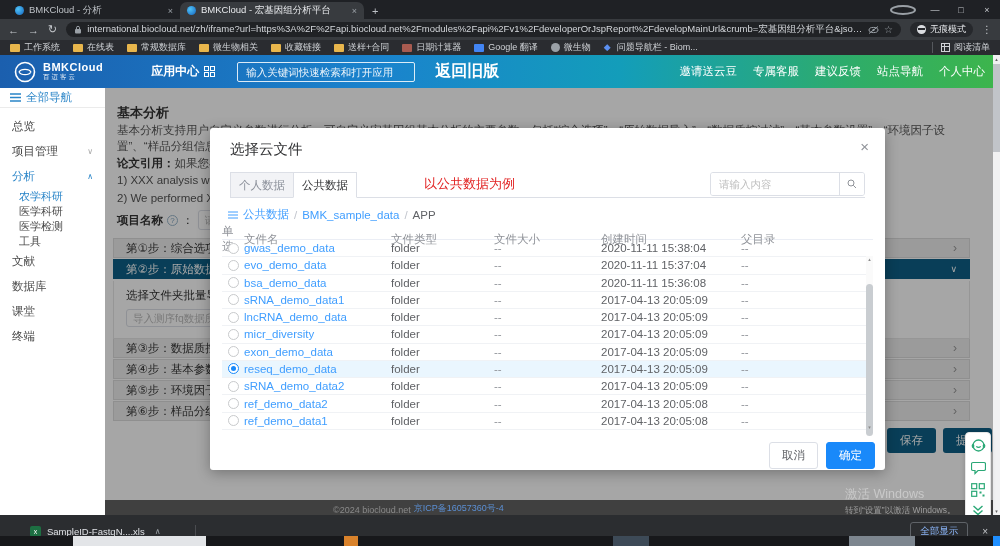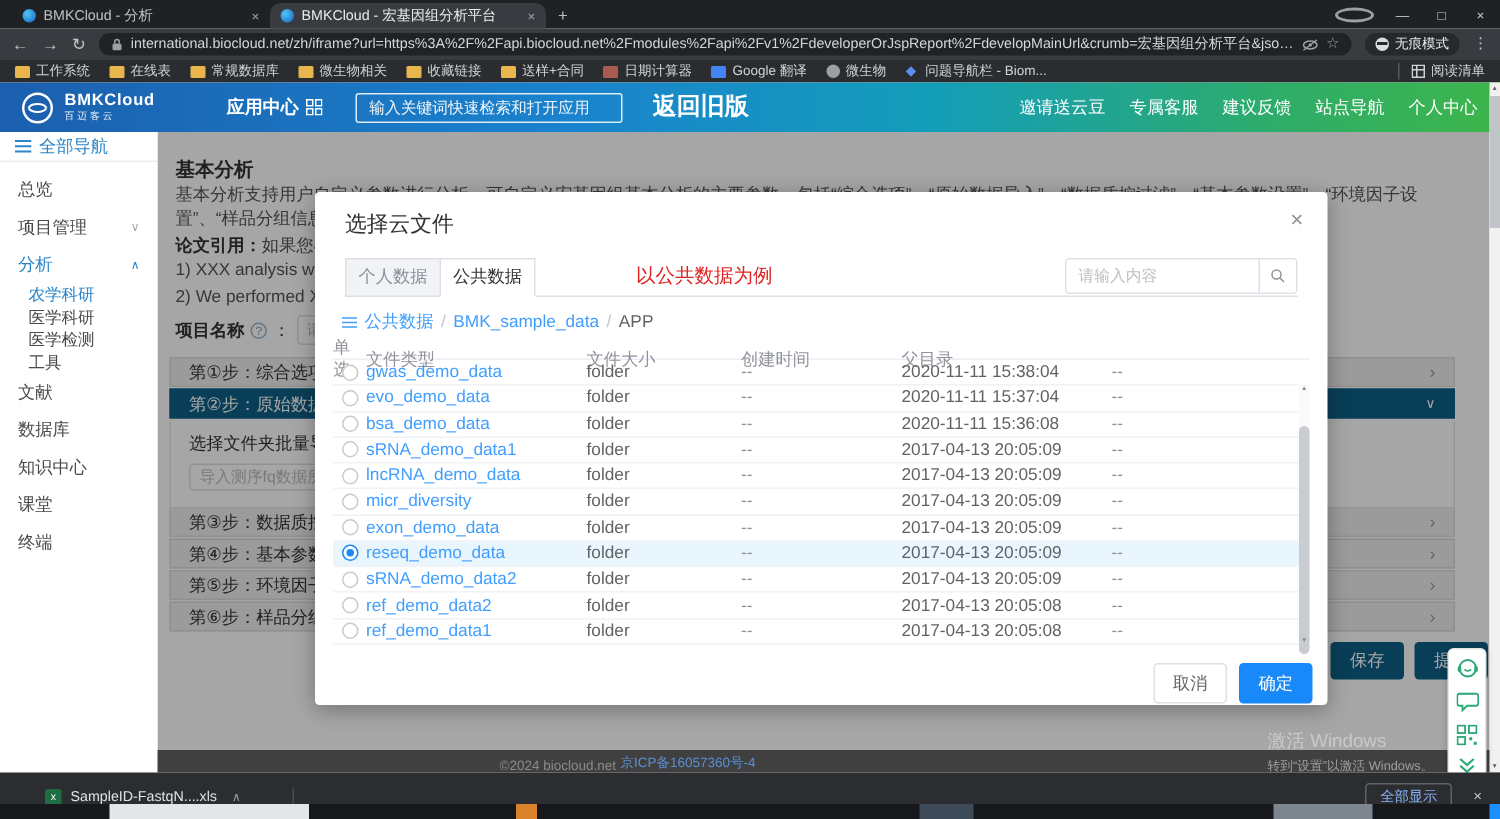--- a/index.html
+++ b/index.html
@@ -356,24 +356,20 @@
         <div class="side-item">
           <span class="s-lbl">文献</span>
           <span class="s-chev"></span>
         </div>
 
         <div class="side-item">
           <span class="s-lbl">数据库</span>
           <span class="s-chev"></span>
         </div>
 
-        <div class="side-item">
-          <span class="s-lbl">知识中心</span>
-          <span class="s-chev"></span>
-        </div>
 
         <div class="side-item">
           <span class="s-lbl">课堂</span>
           <span class="s-chev"></span>
         </div>
 
         <div class="side-item">
           <span class="s-lbl">终端</span>
           <span class="s-chev"></span>
         </div>
@@ -457,20 +453,21 @@
           </svg>
         <span class="lnk">公共数据</span>
         <span class="sep">/</span>
         <span class="lnk">BMK_sample_data</span>
         <span class="sep">/</span>
         <span class="cur">APP</span>
       </div>
       <div class="mtable">
         <div class="mhead">
           <span>单选</span>
+          <span>文件名</span>
           <span>文件类型</span>
           <span>文件大小</span>
           <span>创建时间</span>
           <span>父目录</span>
         </div>
         <div class="mbody">
 
             <div class="mrow">
               <span class="radio"></span>
               <span class="fname">gwas_demo_data</span>

